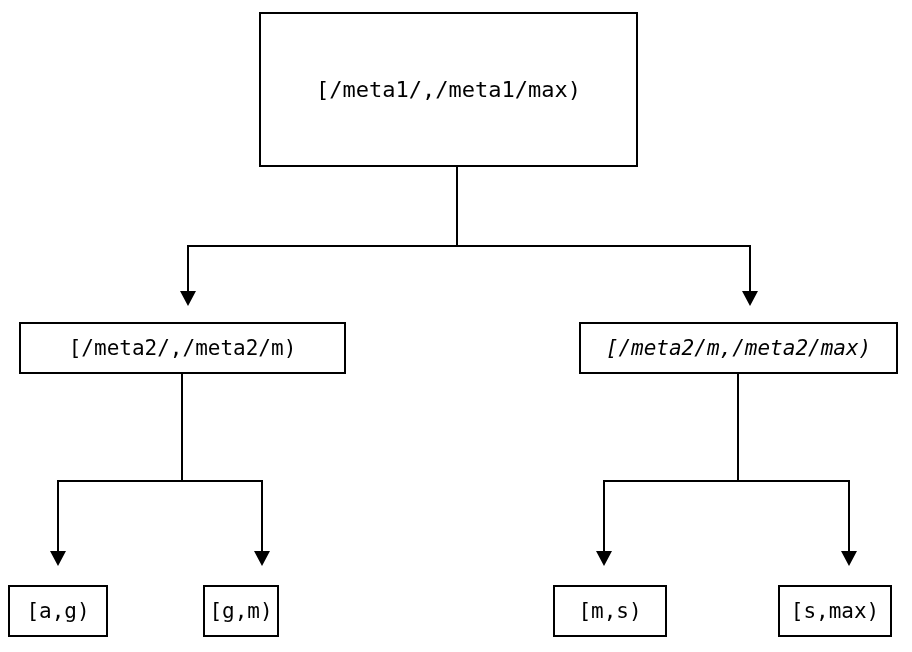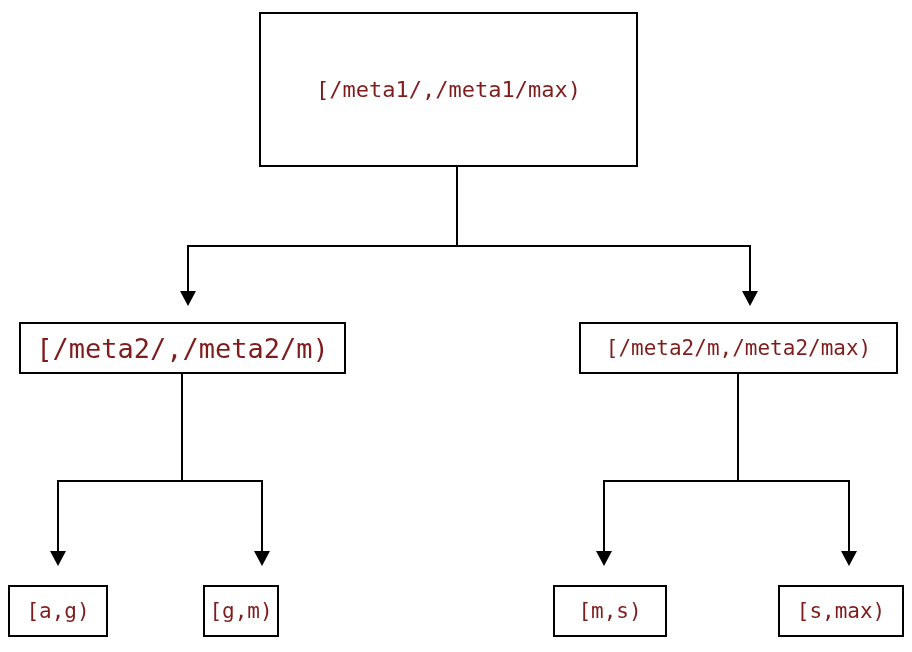--- a/index.html
+++ b/index.html
@@ -17,54 +17,55 @@
     font-family: "DejaVu Sans Mono", "Liberation Mono", monospace;
   }
   .node-box {
     position: absolute;
     box-sizing: border-box;
     border: 2px solid #000000;
     background: #ffffff;
     display: flex;
     align-items: center;
     justify-content: center;
-    color: #7f1d1d;
+    color: #000000;
     letter-spacing: 0px;
     white-space: nowrap;
   }
   .node-root {
     left: 259px;
     top: 12px;
     width: 379px;
     height: 155px;
     font-size: 22px;
   }
   .node-mid-left {
     left: 19px;
     top: 322px;
     width: 327px;
     height: 52px;
-    font-size: 27px;
+    font-size: 21px;
   }
   .node-mid-right {
     left: 579px;
     top: 322px;
     width: 319px;
     height: 52px;
     font-size: 21px;
+    font-style: italic;
   }
   .node-leaf {
     top: 585px;
     height: 52px;
     font-size: 21px;
   }
   .leaf-1 { left: 8px;   width: 100px; }
   .leaf-2 { left: 203px; width: 76px;  }
   .leaf-3 { left: 553px; width: 114px;  }
-  .leaf-4 { left: 778px; width: 126px; }
+  .leaf-4 { left: 778px; width: 114px; }
 
   
   .conn-v {
     position: absolute;
     width: 2px;
     background: #000000;
   }
   .conn-h {
     position: absolute;
     height: 2px;

